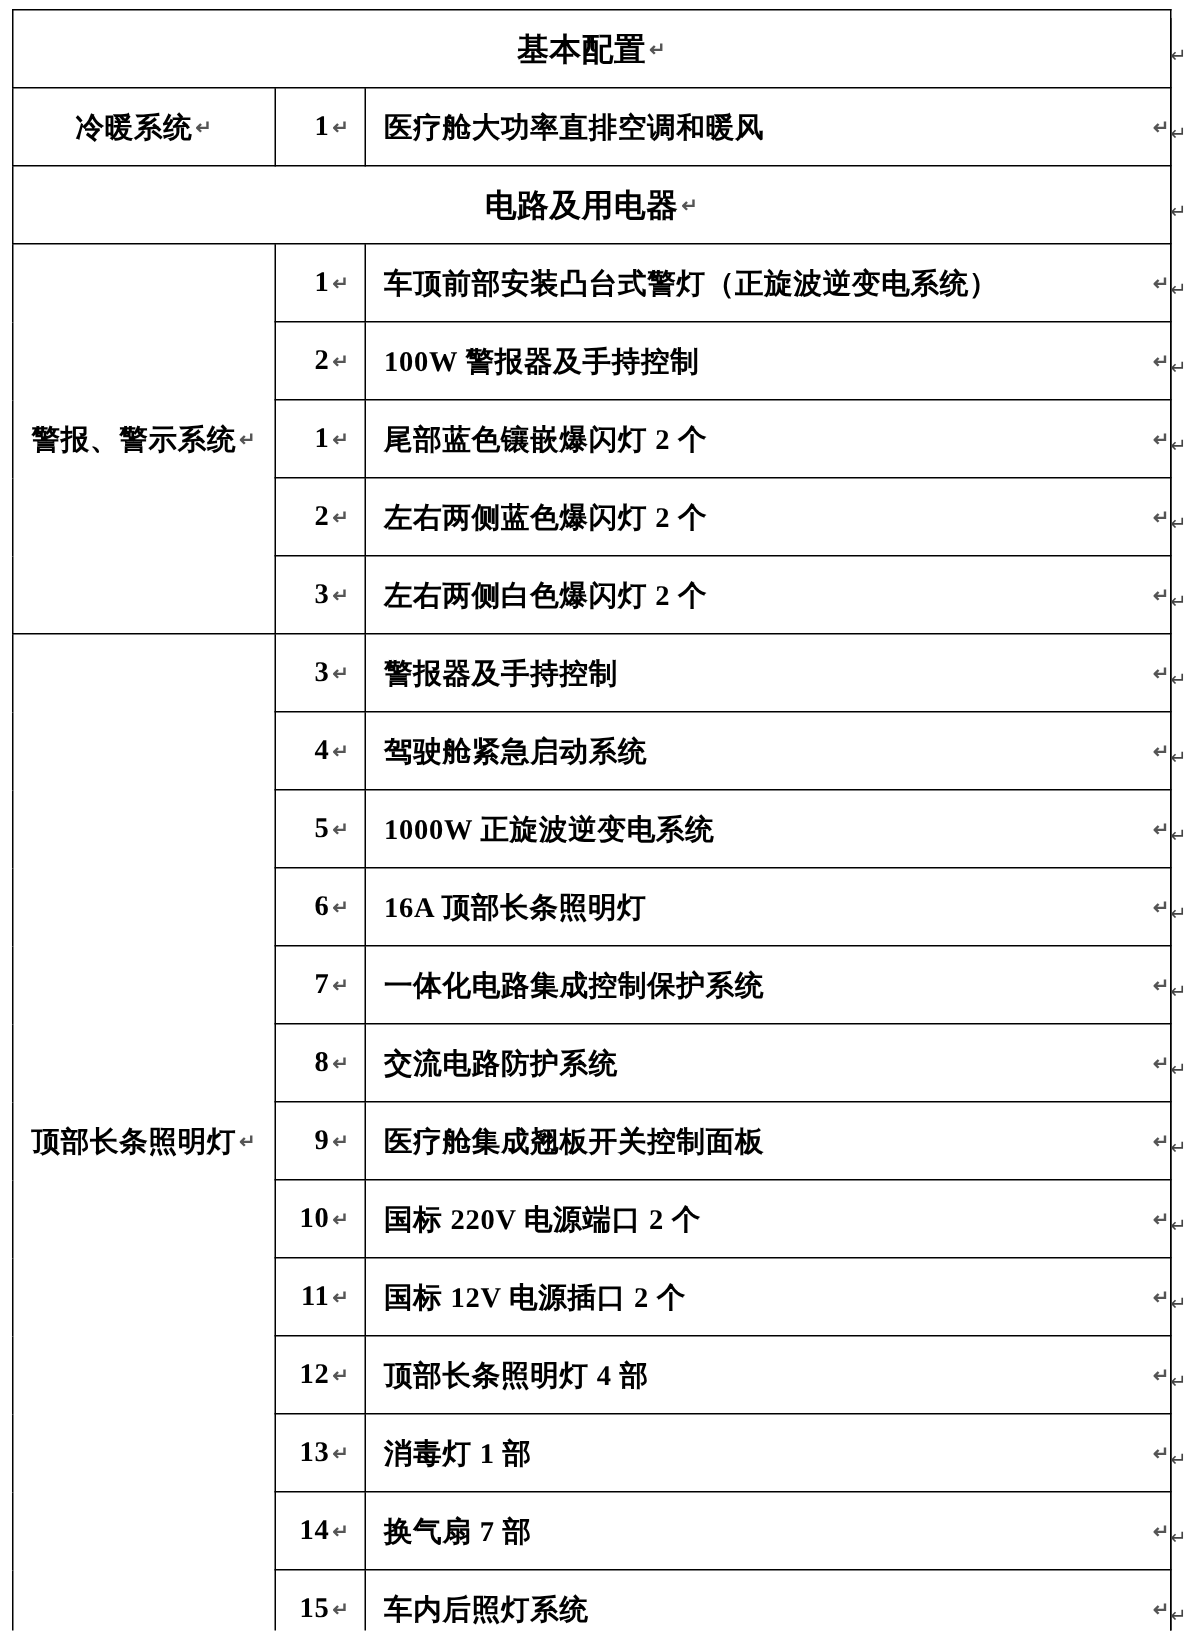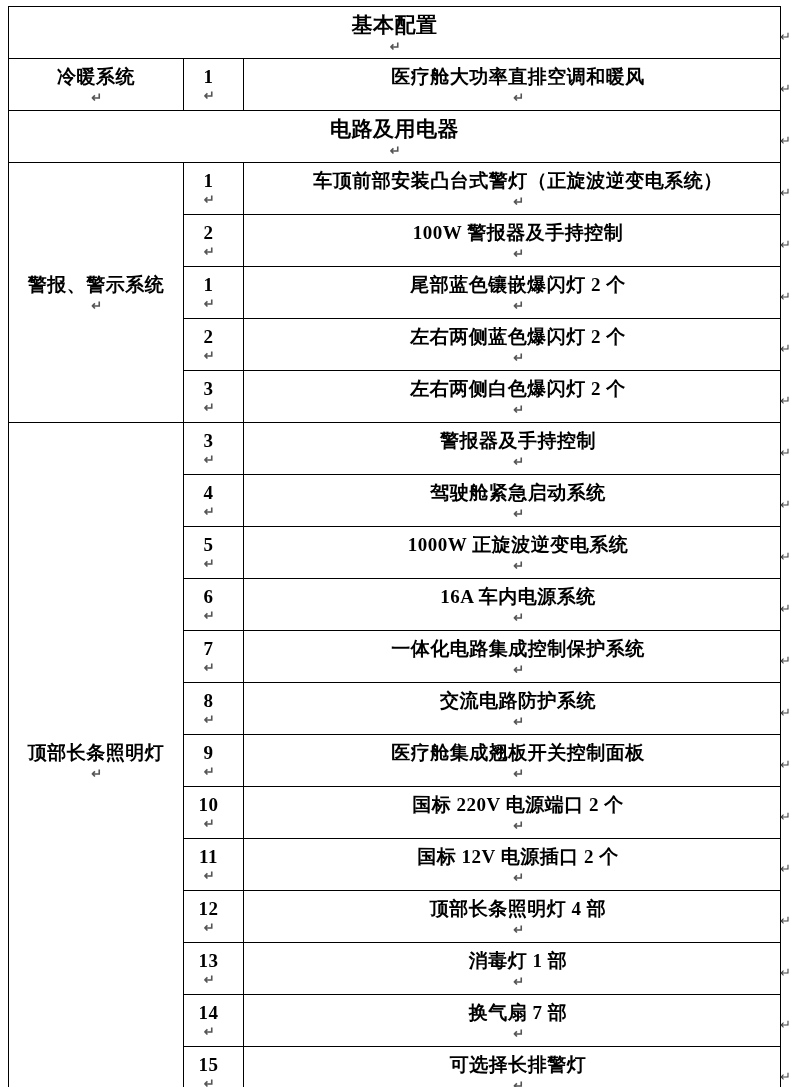--- a/index.html
+++ b/index.html
@@ -33,21 +33,20 @@
     background: #ffffff;
   }
   .cell-inner {
     display: flex;
     align-items: center;
     height: 100%;
     box-sizing: border-box;
     font-size: 19px;
     font-weight: bold;
     letter-spacing: 0.5px;
-    flex-direction: column;
   }
   .row-h {
     height: 52px;
   }
   .section-head td {
     background: #e8ebe7;
   }
   .section-head .cell-inner {
     justify-content: center;
     font-size: 21px;
@@ -278,21 +277,21 @@
       </tr>
       <tr class="row-h">
         <td class="num-cell">
           <div class="cell-inner">
               <span>6</span>
               <span class="pilcrow">↵</span>
             </div>
         </td>
         <td class="text-cell">
           <div class="cell-inner">
-              <span>16A 车内电源系统</span>
+              <span>16A 顶部长条照明灯</span>
               <span class="pilcrow">↵</span>
             </div>
         </td>
       </tr>
       <tr class="row-h">
         <td class="num-cell">
           <div class="cell-inner">
               <span>7</span>
               <span class="pilcrow">↵</span>
             </div>
@@ -404,21 +403,21 @@
       </tr>
       <tr class="row-h">
         <td class="num-cell">
           <div class="cell-inner">
               <span>15</span>
               <span class="pilcrow">↵</span>
             </div>
         </td>
         <td class="text-cell">
           <div class="cell-inner">
-              <span>可选择长排警灯</span>
+              <span>车内后照灯系统</span>
               <span class="pilcrow">↵</span>
             </div>
         </td>
       </tr>
     </tbody>
   </table>
 
   <div class="sep-line" style="left:780px;"></div>
   <div class="marker-col">
     <div class="marker" style="top:18px;">↵</div>

